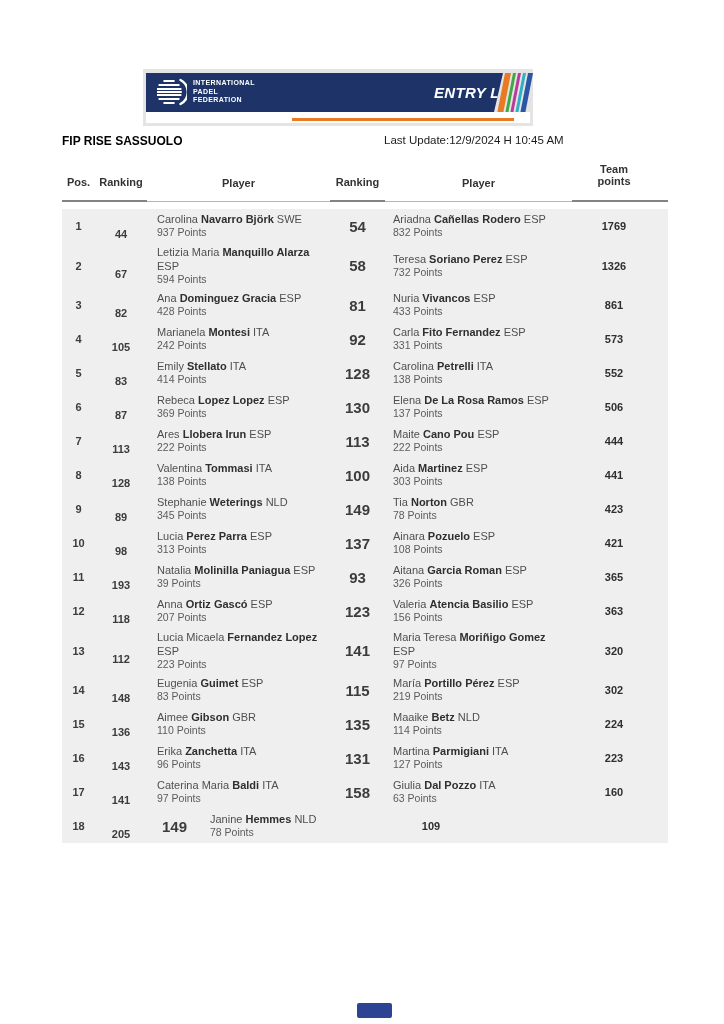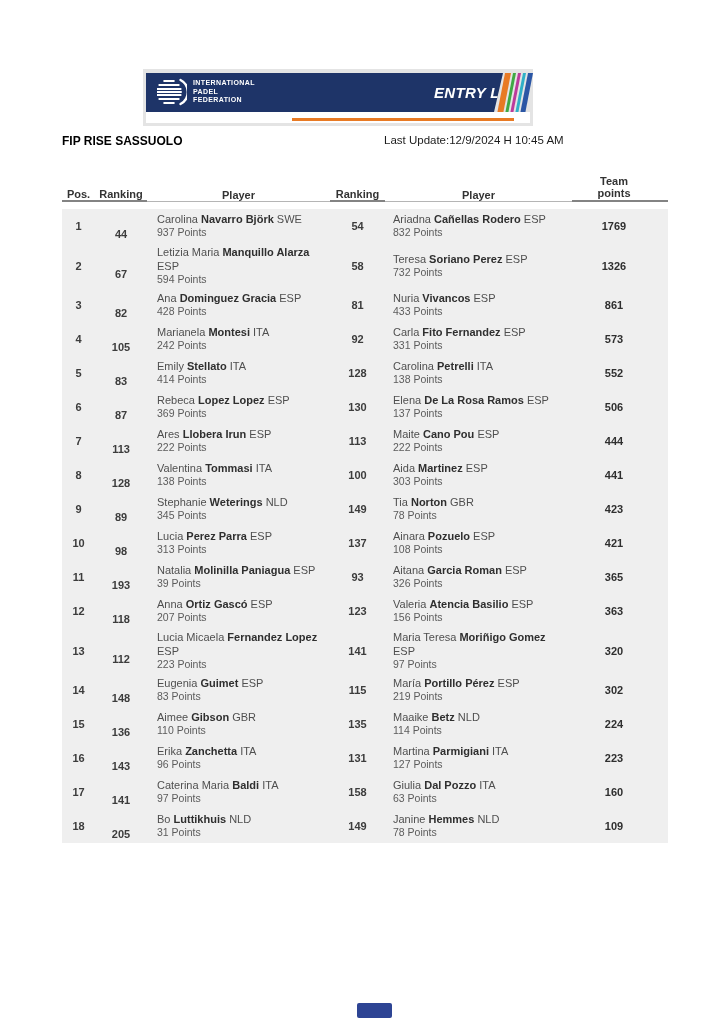--- a/index.html
+++ b/index.html
@@ -27,35 +27,35 @@
   .entry-title{position:absolute;left:288px;top:11px;color:#ffffff;font-weight:bold;
                font-style:italic;font-size:15px;letter-spacing:0.3px;white-space:nowrap;}
 
   
   .event-title{position:absolute;left:62px;top:134px;font-size:12px;font-weight:bold;color:#000;text-align:center;}
   .last-update{position:absolute;left:384px;top:134px;font-size:11.5px;color:#1c1c1c;}
   .last-update .lbl{margin-right:0;}
 
   
   .thead{position:absolute;left:62px;top:170px;width:606px;display:flex;align-items:flex-end;height:32px;}
-  .th{font-weight:bold;font-size:11px;color:#333;text-align:center;padding-bottom:0;box-sizing:border-box;}
+  .th{font-weight:bold;font-size:11px;color:#333;text-align:center;padding-bottom:12px;box-sizing:border-box;}
   .th.h-pos{width:33px;border-bottom:2px solid #838383;}
   .th.h-rank1{width:52px;border-bottom:2px solid #838383;}
   .th.h-player1{width:183px;border-bottom:1px solid #b5b5b5;}
   .th.h-rank2{width:55px;border-bottom:2px solid #838383;}
   .th.h-player2{width:187px;border-bottom:1px solid #b5b5b5;}
   .th.h-team{width:96px;border-bottom:2px solid #838383;line-height:1.15;padding-left:14px;padding-right:26px;}
 
   .tbody{position:absolute;left:62px;top:209px;width:606px;background:#efefef;}
   .trow{display:flex;align-items:center;padding:3px 0;}
   .cell{box-sizing:border-box;}
   .cell.pos{width:33px;text-align:center;font-size:11px;font-weight:bold;color:#3c3c3c;}
   .cell.rank1{width:52px;text-align:center;font-size:11px;font-weight:bold;color:#3c3c3c;margin-top:16px;}
   .cell.player1{width:183px;padding-left:10px;padding-right:4px;}
-  .cell.rank2{width:55px;text-align:center;font-size:11px;font-weight:bold;color:#3c3c3c;}
+  .cell.rank2{width:55px;text-align:center;font-size:15px;font-weight:bold;color:#3c3c3c;}
   .cell.player2{width:187px;padding-left:8px;padding-right:4px;}
   .cell.team{width:96px;text-align:center;font-size:11px;font-weight:bold;color:#2f2f2f;
              padding-right:26px;padding-left:14px;}
   .pname{font-size:11px;color:#4f4f4f;line-height:1.25;}
   .pname .ln{font-weight:bold;color:#2f2f2f;}
   .ppoints{font-size:10.5px;color:#5c5c5c;line-height:1.1;}
 
   
   .footer-mark{position:absolute;left:357px;top:1003px;width:35px;height:15px;background:#2d4494;border-radius:2px;}
 </style>
@@ -365,24 +365,20 @@
     <div class="cell player2">
       <div class="pname"><span class="fn">Giulia</span> <span class="ln">Dal Pozzo</span> <span class="cc">ITA</span></div>
       <div class="ppoints">63 Points</div>
     </div>
     <div class="cell team">160</div>
   </div>
 
   <div class="trow">
     <div class="cell pos">18</div>
     <div class="cell rank1">205</div>
-    <div class="cell player1">
-      <div class="pname"><span class="fn">Bo</span> <span class="ln">Luttikhuis</span> <span class="cc">NLD</span></div>
-      <div class="ppoints">31 Points</div>
-    </div>
     <div class="cell rank2">149</div>
     <div class="cell player2">
       <div class="pname"><span class="fn">Janine</span> <span class="ln">Hemmes</span> <span class="cc">NLD</span></div>
       <div class="ppoints">78 Points</div>
     </div>
     <div class="cell team">109</div>
   </div>
 </div>
 
   <div class="footer-mark"></div>

